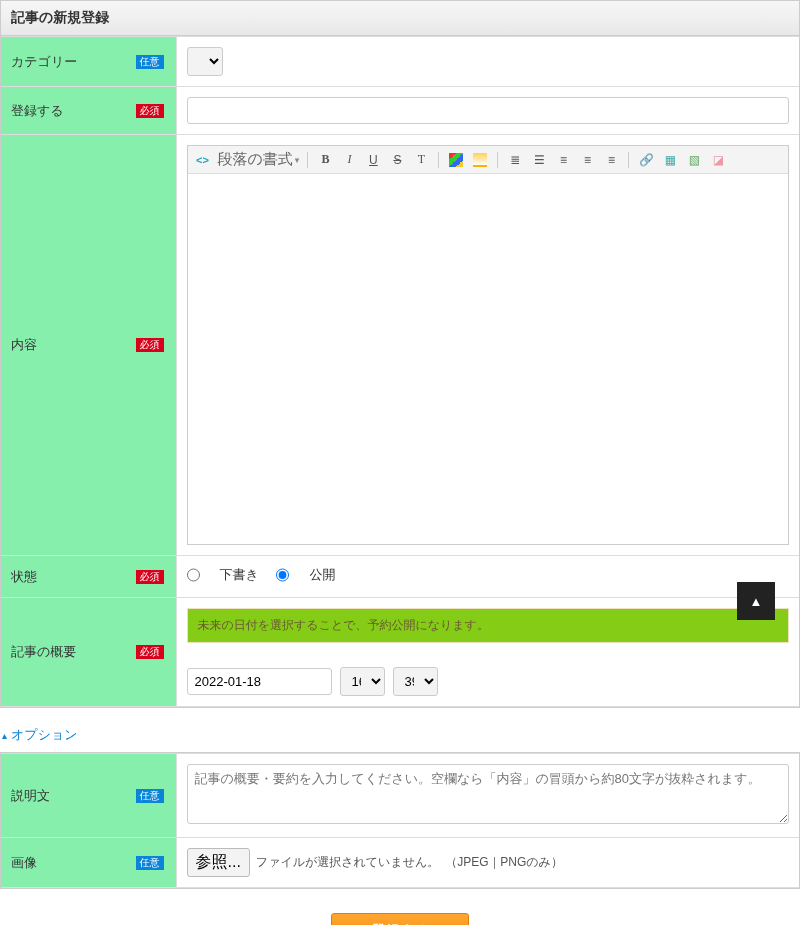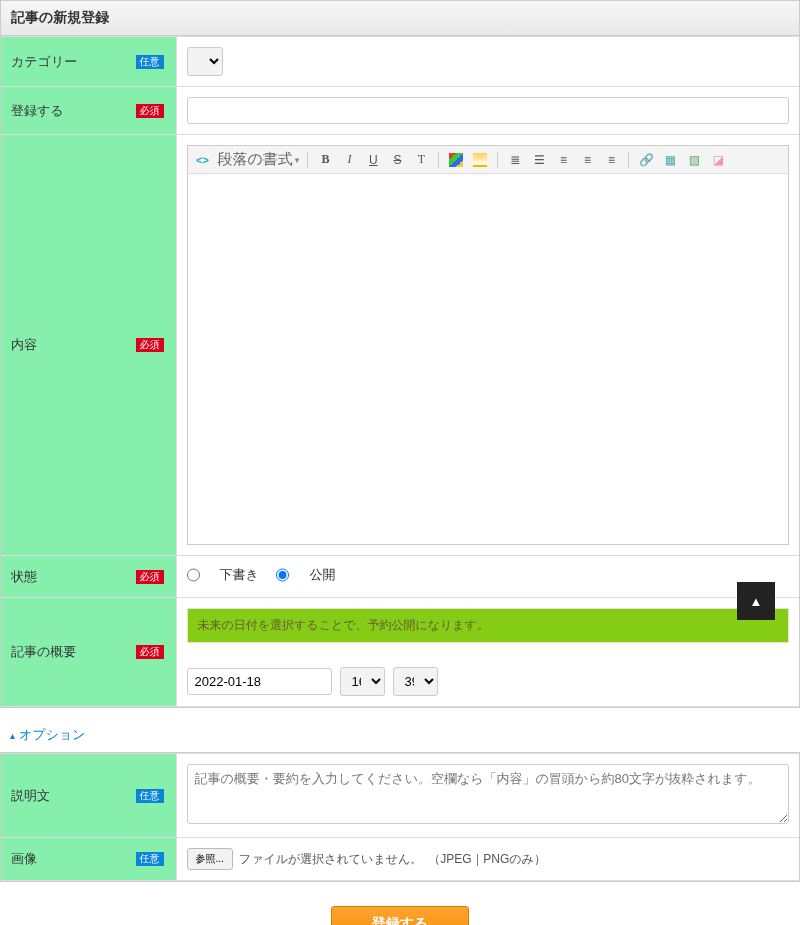--- a/index.html
+++ b/index.html
@@ -20,25 +20,25 @@
 .tbtn{display:inline-flex;align-items:center;justify-content:center;min-width:18px;height:18px;cursor:pointer;color:#555}
 .tsep{width:1px;height:16px;background:#ccc;margin:0 2px}
 .dd{display:inline-flex;align-items:center;gap:2px;color:#666;font-size:15px}
 .dd::after{content:"▾";font-size:9px;color:#888}
 .canvas{height:370px;background:#fff}
 .radio-row label{margin-right:14px;display:inline-flex;gap:20px}
 .note{background:#84cc16;border:1px solid #eee0c0;padding:8px 10px;font-size:12px;color:#6a5a30;margin-bottom:24px}
 .date-row{display:flex;gap:8px;align-items:center}
 .date-row input[type=text]{width:145px}
 .date-row select{width:45px}
-.opt-toggle{color:#0a84d9;font-size:13px;padding:8px 10px;display:flex;align-items:center;gap:4px;cursor:pointer}
+.opt-toggle{color:#0a84d9;font-size:13px;padding:8px 2px;display:flex;align-items:center;gap:4px;cursor:pointer}
 .opt-toggle::before{content:"▴";font-size:10px;color:#0a84d9}
 textarea.desc{width:100%;height:60px;resize:vertical}
 .file-row{display:flex;align-items:center;gap:6px;font-size:12px;color:#555}
-.file-btn{background:#f3f3f3;border:1px solid #bbb;border-radius:3px;padding:3px 8px;font-size:10px;cursor:pointer}
+.file-btn{background:#f3f3f3;border:1px solid #bbb;border-radius:3px;padding:3px 8px;font-size:16px;cursor:pointer}
 .submit-wrap{text-align:center;padding:14px 0 20px}
 .submit-btn{background:linear-gradient(#ffa631,#f58b05);border:1px solid #e07c00;color:#fff;font-weight:bold;font-size:14px;padding:8px 40px;border-radius:3px;cursor:pointer}
 .scroll-top{position:fixed;right:25px;top:582px;width:38px;height:38px;background:#222;color:#fff;display:flex;align-items:center;justify-content:center;font-size:13px;cursor:pointer}
 .ico-code{color:#19a8cc;font-weight:bold;font-size:11px}
 .color-sw{width:14px;height:14px;background:linear-gradient(135deg,#e33 0 25%,#3c3 25% 50%,#36e 50% 75%,#ec3 75%);display:inline-block}
 .hl-sw{width:14px;height:14px;background:linear-gradient(#ffd24d,#fff);display:inline-block;border-bottom:2px solid #f3b500}
 </style>
 </head>
 <body>
 

